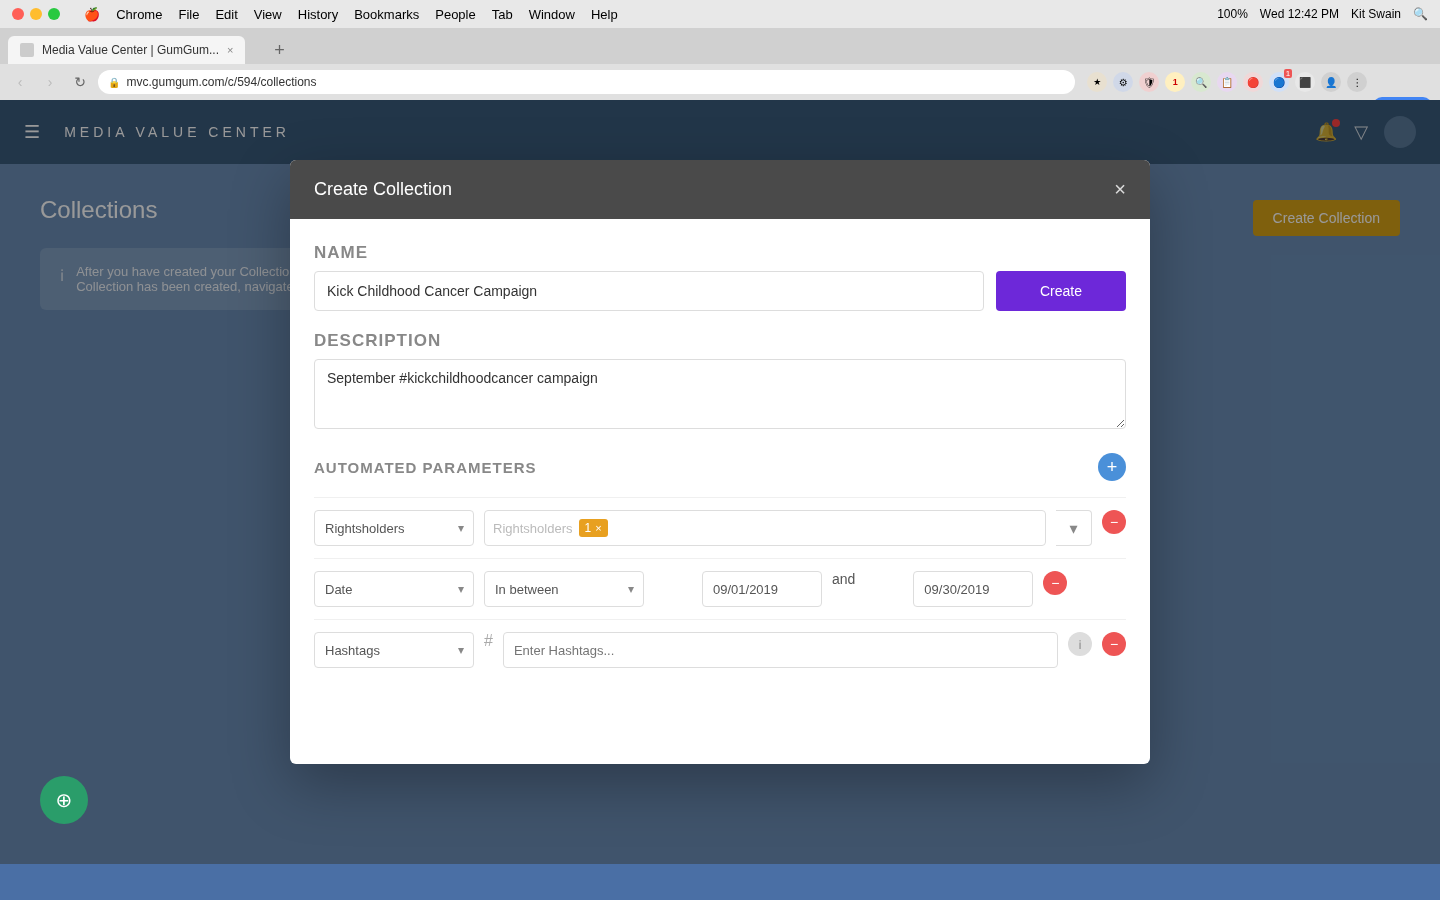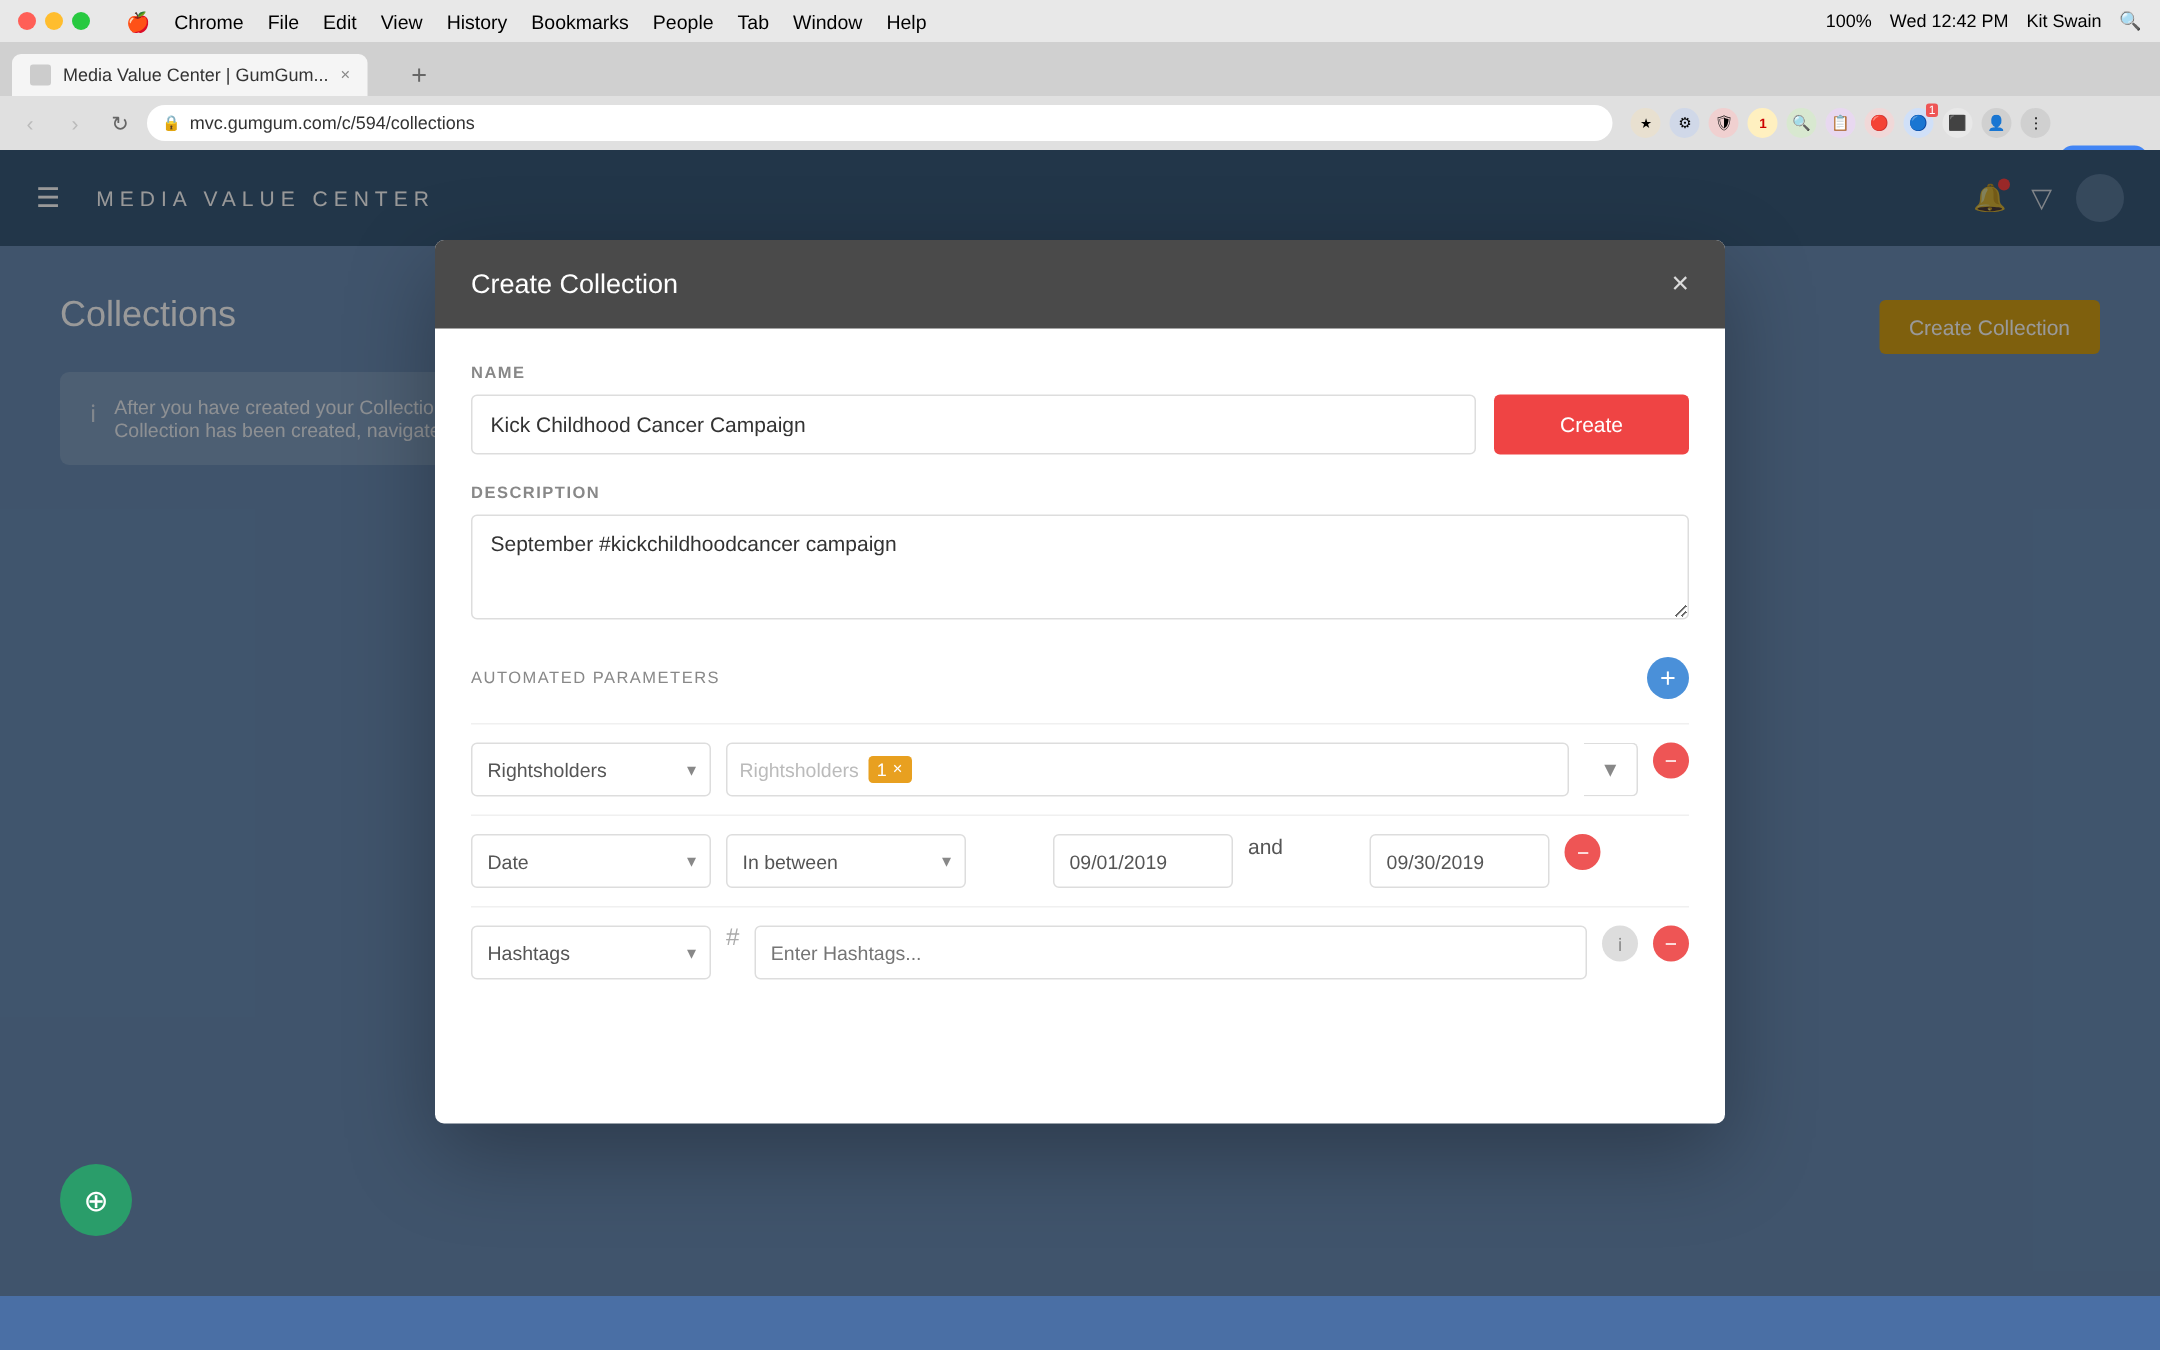--- a/index.html
+++ b/index.html
@@ -152,41 +152,41 @@
       align-items: center;
       justify-content: space-between;
     }
     .modal-title { font-size: 18px; font-weight: 400; }
     .modal-close { color: rgba(255,255,255,0.8); font-size: 20px; cursor: pointer; background: none; border: none; }
     .modal-body { padding: 24px; }
 
     
     .form-row { margin-bottom: 20px; }
     .form-label {
-      font-size: 11px;
+      font-size: 17px;
       font-weight: 600;
       color: #888;
       letter-spacing: 1px;
       text-transform: uppercase;
       margin-bottom: 8px;
     }
     .form-row-inline { display: flex; gap: 12px; align-items: flex-start; }
     .name-input {
       flex: 1;
       height: 40px;
       border: 1px solid #ddd;
       border-radius: 4px;
       padding: 0 12px;
       font-size: 14px;
       color: #333;
       outline: none;
     }
     .create-btn {
       height: 40px;
-      background: #ef4444;
+      background: #6d28d9;
       color: white;
       border: none;
       border-radius: 4px;
       padding: 0 24px;
       font-size: 14px;
       font-weight: 500;
       cursor: pointer;
       white-space: nowrap;
       min-width: 130px;
     }
@@ -204,22 +204,22 @@
     }
 
     
     .params-header {
       display: flex;
       align-items: center;
       gap: 12px;
       margin-bottom: 16px;
     }
     .params-label {
-      font-size: 11px;
-      font-weight: 400;
+      font-size: 15px;
+      font-weight: 700;
       color: #888;
       letter-spacing: 1px;
       text-transform: uppercase;
     }
     .params-desc { font-size: 12px; color: #999; }
     .params-add {
       margin-left: auto;
       width: 28px; height: 28px;
       background: #4a90d9;
       border-radius: 50%;

